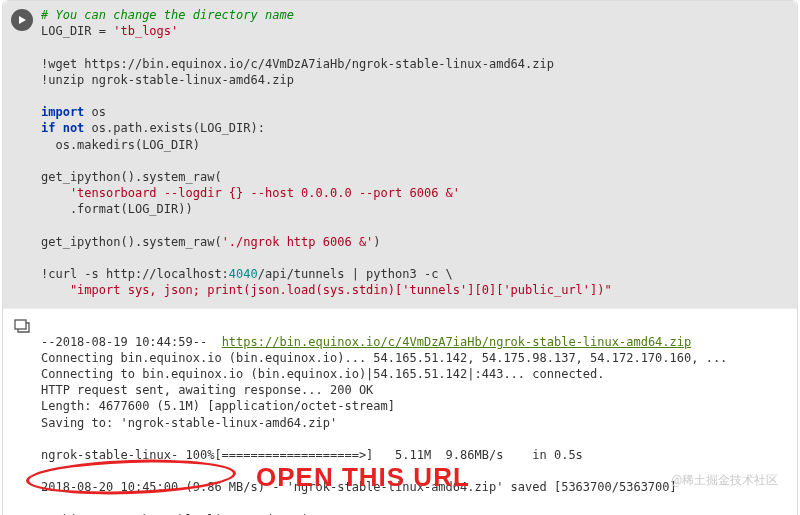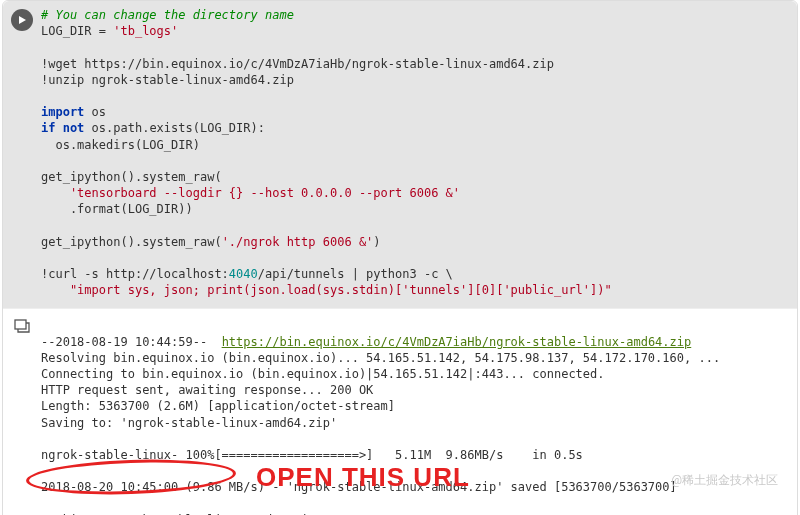--- a/index.html
+++ b/index.html
@@ -132,24 +132,24 @@
 
   <div class="output-cell">
     <div class="out-gutter">
       <svg class="out-icon" viewBox="0 0 16 14">
         <rect x="1" y="1" width="11" height="9" fill="none" stroke="#555" stroke-width="1.3"></rect>
         <path d="M12 4 L15 4 L15 13 L4 13 L4 10" fill="none" stroke="#555" stroke-width="1.3"></path>
       </svg>
     </div>
     <div class="output-area">
 <span><span>--2018-08-19 10:44:59--  </span><a class="link">https://bin.equinox.io/c/4VmDzA7iaHb/ngrok-stable-linux-amd64.zip</a></span>
-<span>Resolving bin.equinox.io (bin.equinox.io)... 54.165.51.142, 54.175.98.137, 54.172.170.160, ...</span>
+<span>Connecting bin.equinox.io (bin.equinox.io)... 54.165.51.142, 54.175.98.137, 54.172.170.160, ...</span>
 <span>Connecting to bin.equinox.io (bin.equinox.io)|54.165.51.142|:443... connected.</span>
 <span>HTTP request sent, awaiting response... 200 OK</span>
-<span>Length: 5363700 (2.6M) [application/octet-stream]</span>
+<span>Length: 4677600 (5.1M) [application/octet-stream]</span>
 <span>Saving to: 'ngrok-stable-linux-amd64.zip'</span>
 
 <span>ngrok-stable-linux- 100%[===================&gt;]   5.11M  9.86MB/s    in 0.5s</span>
 
 <span>2018-08-20 10:45:00 (9.86 MB/s) - 'ngrok-stable-linux-amd64.zip' saved [5363700/5363700]</span>
 
 <span>Archive:  ngrok-stable-linux-amd64.zip</span>
 
 
 </div>

